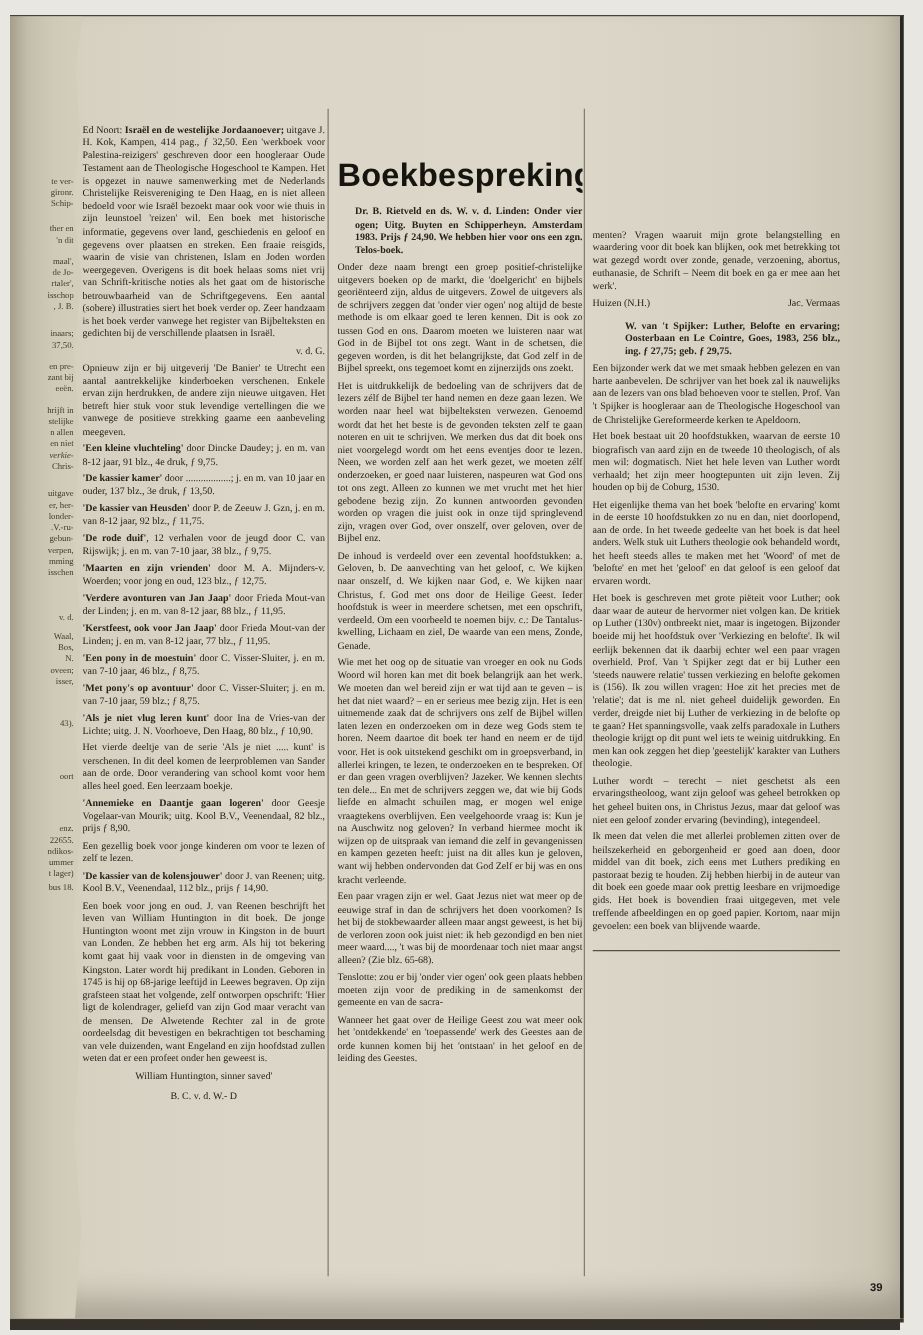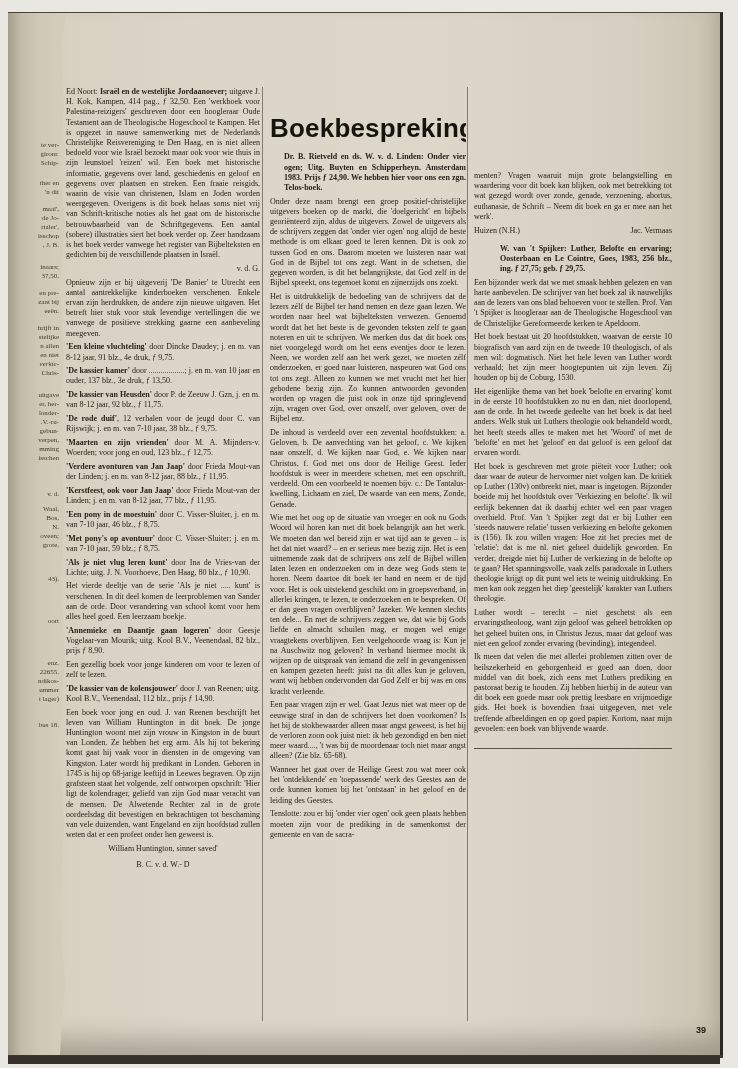--- a/index.html
+++ b/index.html
@@ -22,21 +22,21 @@
     text-align:right;font-size:7px;line-height:8px;color:#403a2e;
     background:linear-gradient(90deg,#a59e8b,#c3bdab 14px,#cfc9b8 34px,#d2ccbb 48px);
     clip-path:polygon(0 0,58px 0,52px 4%,56px 9%,50px 14%,57px 20%,51px 26%,56px 33%,50px 40%,57px 47%,52px 55%,57px 62%,50px 70%,56px 78%,51px 86%,57px 93%,52px 100%,0 100%);
     filter:drop-shadow(2px 0 2px rgba(50,45,33,.5));
   }
   .frag{white-space:nowrap;overflow:hidden;}
   .vrule{position:absolute;top:74px;height:934px;width:1px;background:#837c6c;}
   #vr1{left:254px;}
   #vr2{left:459px;}
   .col{
-    position:absolute;top:74px;height:934px;overflow:hidden;
+    position:absolute;top:86px;height:934px;overflow:hidden;
     text-align:justify;font-size:8px;line-height:10.2px;color:#26221a;
   }
   #col-left{left:58px;width:194px;}
   #col-mid{left:262px;width:196px;}
   #col-right{left:466px;width:198px;padding-top:84px;box-sizing:border-box;}
   .para{margin:0 0 3.5px;}
   .para b{font-weight:bold;}
   .heading{
     font-family:"Liberation Sans", sans-serif;font-weight:bold;
     font-size:26px;letter-spacing:.2px;color:#16140f;
@@ -119,37 +119,37 @@
       <div class="frag" style="margin-top: 28px;">v. d.</div>
 
       <div class="frag" style="margin-top: 7px;">Waal,</div>
 
       <div class="frag" style="margin-top: 1px;">Bos,</div>
 
       <div class="frag" style="margin-top: 1px;">N.</div>
 
       <div class="frag" style="margin-top: 1px;">oveen;</div>
 
-      <div class="frag" style="margin-top: 1px;">grote,</div>
+      <div class="frag" style="margin-top: 1px;">isser,</div>
 
       <div class="frag" style="margin-top: 26px;">43).</div>
 
       <div class="frag" style="margin-top: 34px;">oort</div>
 
       <div class="frag" style="margin-top: 34px;">enz.</div>
 
       <div class="frag" style="margin-top: 1px;">22655.</div>
 
       <div class="frag" style="margin-top: 1px;">ndikos-</div>
 
       <div class="frag" style="margin-top: 1px;">ummer</div>
 
       <div class="frag" style="margin-top: 1px;">t lager)</div>
 
-      <div class="frag" style="margin-top: 18px;">bus 18.</div>
+      <div class="frag" style="margin-top: 3px;">bus 18.</div>
     </div>
 
   <div class="vrule" id="vr1"></div>
   <div class="vrule" id="vr2"></div>
 
   <div class="col" id="col-left">
 
       <p class="para"><span>Ed Noort: </span><b>Israël en de westelijke Jordaanoever;</b><span> uitgave J. H. Kok, Kampen, 414 pag., ƒ 32,50. Een 'werkboek voor Palestina-reizigers' geschreven door een hoogleraar Oude Testament aan de Theologische Hogeschool te Kampen. Het is opgezet in nauwe samenwerking met de Nederlands Christelijke Reisvereniging te Den Haag, en is niet alleen bedoeld voor wie Israël bezoekt maar ook voor wie thuis in zijn leunstoel 'reizen' wil. Een boek met historische informatie, gegevens over land, geschiedenis en geloof en gegevens over plaatsen en streken. Een fraaie reisgids, waarin de visie van christenen, Islam en Joden worden weergegeven. Overigens is dit boek helaas soms niet vrij van Schrift-kritische noties als het gaat om de historische betrouwbaarheid van de Schriftgegevens. Een aantal (sobere) illustraties siert het boek verder op. Zeer handzaam is het boek verder vanwege het register van Bijbelteksten en gedichten bij de verschillende plaatsen in Israël.</span></p>
 
       <p class="para" style="text-align: right;"><span></span><b></b><span>v. d. G.</span></p>
@@ -200,23 +200,23 @@
         <p class="para"><span></span><b></b><span>Onder deze naam brengt een groep positief-christelijke uitgevers boeken op de markt, die 'doelgericht' en bijbels georiënteerd zijn, aldus de uitgevers. Zowel de uitgevers als de schrijvers zeggen dat 'onder vier ogen' nog altijd de beste methode is om elkaar goed te leren kennen. Dit is ook zo tussen God en ons. Daarom moeten we luisteren naar wat God in de Bijbel tot ons zegt. Want in de schetsen, die gegeven worden, is dit het belangrijkste, dat God zelf in de Bijbel spreekt, ons tegemoet komt en zijnerzijds ons zoekt.</span></p>
 
         <p class="para"><span></span><b></b><span>Het is uitdrukkelijk de bedoeling van de schrijvers dat de lezers zélf de Bijbel ter hand nemen en deze gaan lezen. We worden naar heel wat bijbelteksten verwezen. Genoemd wordt dat het het beste is de gevonden teksten zelf te gaan noteren en uit te schrijven. We merken dus dat dit boek ons niet voorgelegd wordt om het eens eventjes door te lezen. Neen, we worden zelf aan het werk gezet, we moeten zélf onderzoeken, er goed naar luisteren, naspeuren wat God ons tot ons zegt. Alleen zo kunnen we met vrucht met het hier gebodene bezig zijn. Zo kunnen antwoorden gevonden worden op vragen die juist ook in onze tijd springlevend zijn, vragen over God, over onszelf, over geloven, over de Bijbel enz.</span></p>
 
         <p class="para"><span></span><b></b><span>De inhoud is verdeeld over een zevental hoofdstukken: a. Geloven, b. De aanvechting van het geloof, c. We kijken naar onszelf, d. We kijken naar God, e. We kijken naar Christus, f. God met ons door de Heilige Geest. Ieder hoofdstuk is weer in meerdere schetsen, met een opschrift, verdeeld. Om een voorbeeld te noemen bijv. c.: De Tantalus-kwelling, Lichaam en ziel, De waarde van een mens, Zonde, Genade.</span></p>
 
         <p class="para"><span></span><b></b><span>Wie met het oog op de situatie van vroeger en ook nu Gods Woord wil horen kan met dit boek belangrijk aan het werk. We moeten dan wel bereid zijn er wat tijd aan te geven – is het dat niet waard? – en er serieus mee bezig zijn. Het is een uitnemende zaak dat de schrijvers ons zelf de Bijbel willen laten lezen en onderzoeken om in deze weg Gods stem te horen. Neem daartoe dit boek ter hand en neem er de tijd voor. Het is ook uitstekend geschikt om in groepsverband, in allerlei kringen, te lezen, te onderzoeken en te bespreken. Of er dan geen vragen overblijven? Jazeker. We kennen slechts ten dele... En met de schrijvers zeggen we, dat wie bij Gods liefde en almacht schuilen mag, er mogen wel enige vraagtekens overblijven. Een veelgehoorde vraag is: Kun je na Auschwitz nog geloven? In verband hiermee mocht ik wijzen op de uitspraak van iemand die zelf in gevangenissen en kampen gezeten heeft: juist na dit alles kun je geloven, want wij hebben ondervonden dat God Zelf er bij was en ons kracht verleende.</span></p>
 
         <p class="para"><span></span><b></b><span>Een paar vragen zijn er wel. Gaat Jezus niet wat meer op de eeuwige straf in dan de schrijvers het doen voorkomen? Is het bij de stokbewaarder alleen maar angst geweest, is het bij de verloren zoon ook juist niet: ik heb gezondigd en ben niet meer waard...., 't was bij de moordenaar toch niet maar angst alleen? (Zie blz. 65-68).</span></p>
 
+        <p class="para"><span></span><b></b><span>Tenslotte: zou er bij 'onder vier ogen' ook geen plaats hebben moeten zijn voor de prediking in de samenkomst der gemeente en van de sacra-</span></p>
+
         <p class="para"><span></span><b></b><span>Wanneer het gaat over de Heilige Geest zou wat meer ook het 'ontdekkende' en 'toepassende' werk des Geestes aan de orde kunnen komen bij het 'ontstaan' in het geloof en de leiding des Geestes.</span></p>
-
-        <p class="para"><span></span><b></b><span>Tenslotte: zou er bij 'onder vier ogen' ook geen plaats hebben moeten zijn voor de prediking in de samenkomst der gemeente en van de sacra-</span></p>
       </div>
   </div>
 
   <div class="col" id="col-right">
     <div>
 
         <p class="para"><span></span><b></b><span>menten? Vragen waaruit mijn grote belangstelling en waardering voor dit boek kan blijken, ook met betrekking tot wat gezegd wordt over zonde, genade, verzoening, abortus, euthanasie, de Schrift – Neem dit boek en ga er mee aan het werk'.</span></p>
       </div>
     <div class="sig-row">
       <span>Huizen (N.H.)</span>

